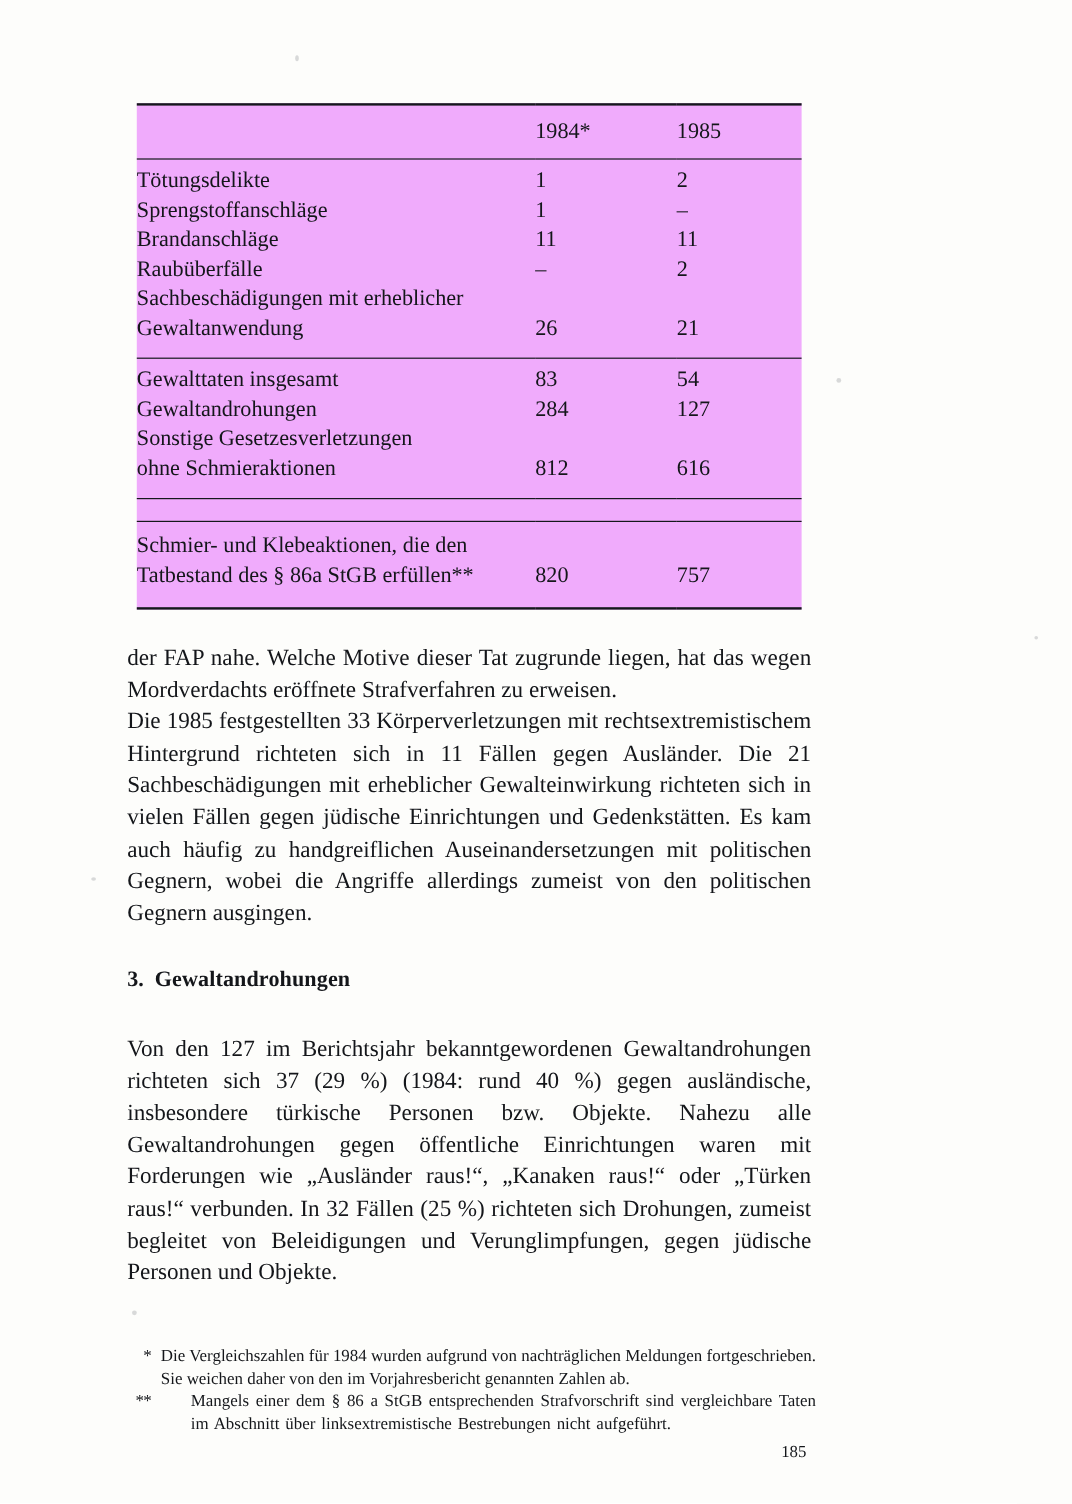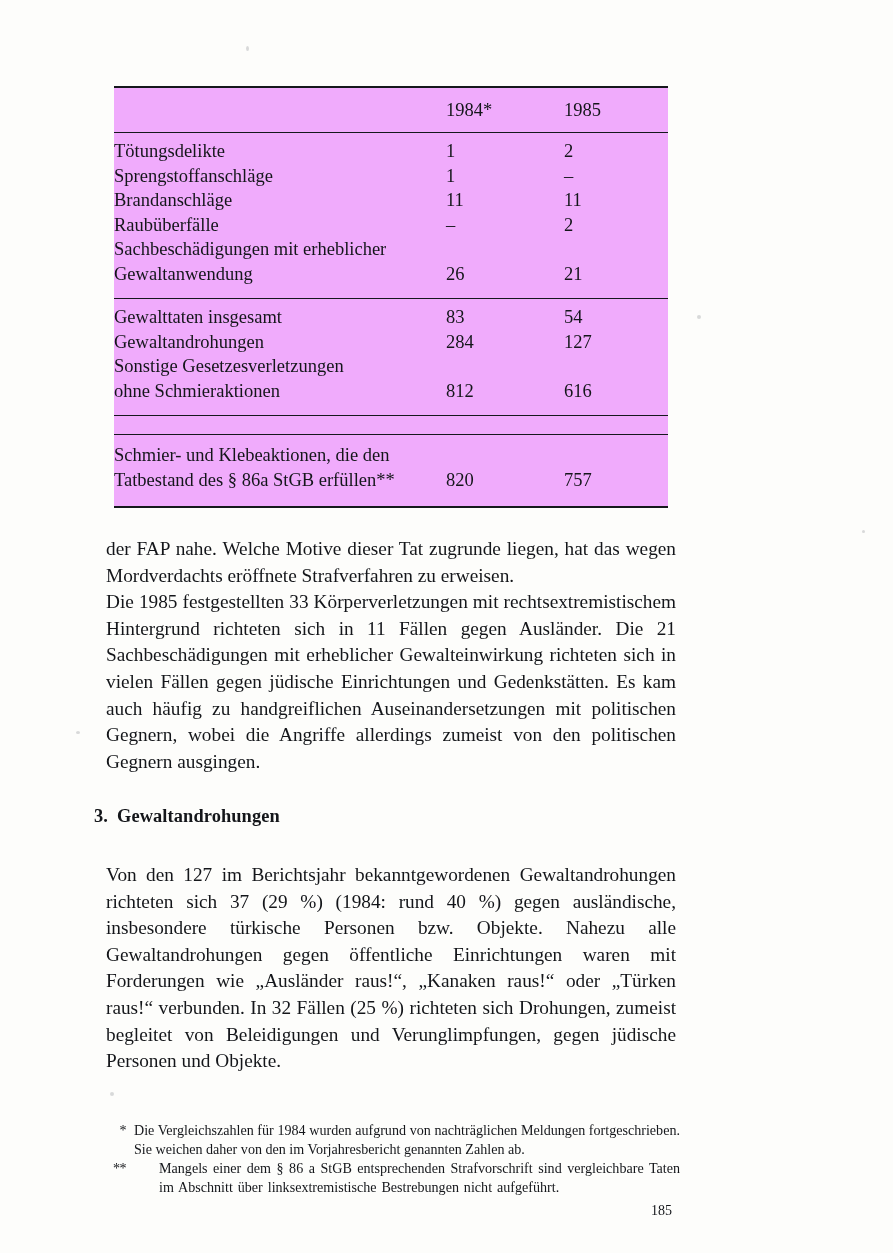--- a/index.html
+++ b/index.html
@@ -87,21 +87,21 @@
     left: 106px;
     width: 570px;
     font-size: 19.3px;
     line-height: 26.6px;
     text-align: justify;
     text-justify: inter-word;
   }
   #para-block-1 { top: 524px; margin-top: 12px; }
   #section-heading {
     position: absolute;
-    left: 94px;
+    left: 106px;
     top: 806px;
     width: 570px;
     font-size: 18.4px;
     font-weight: bold;
     letter-spacing: 0.1px;
   }
   #section-heading .num { margin-right: 9px; }
   #para-block-2 { top: 862px; }
 
   .body-col p { margin: 0; }

